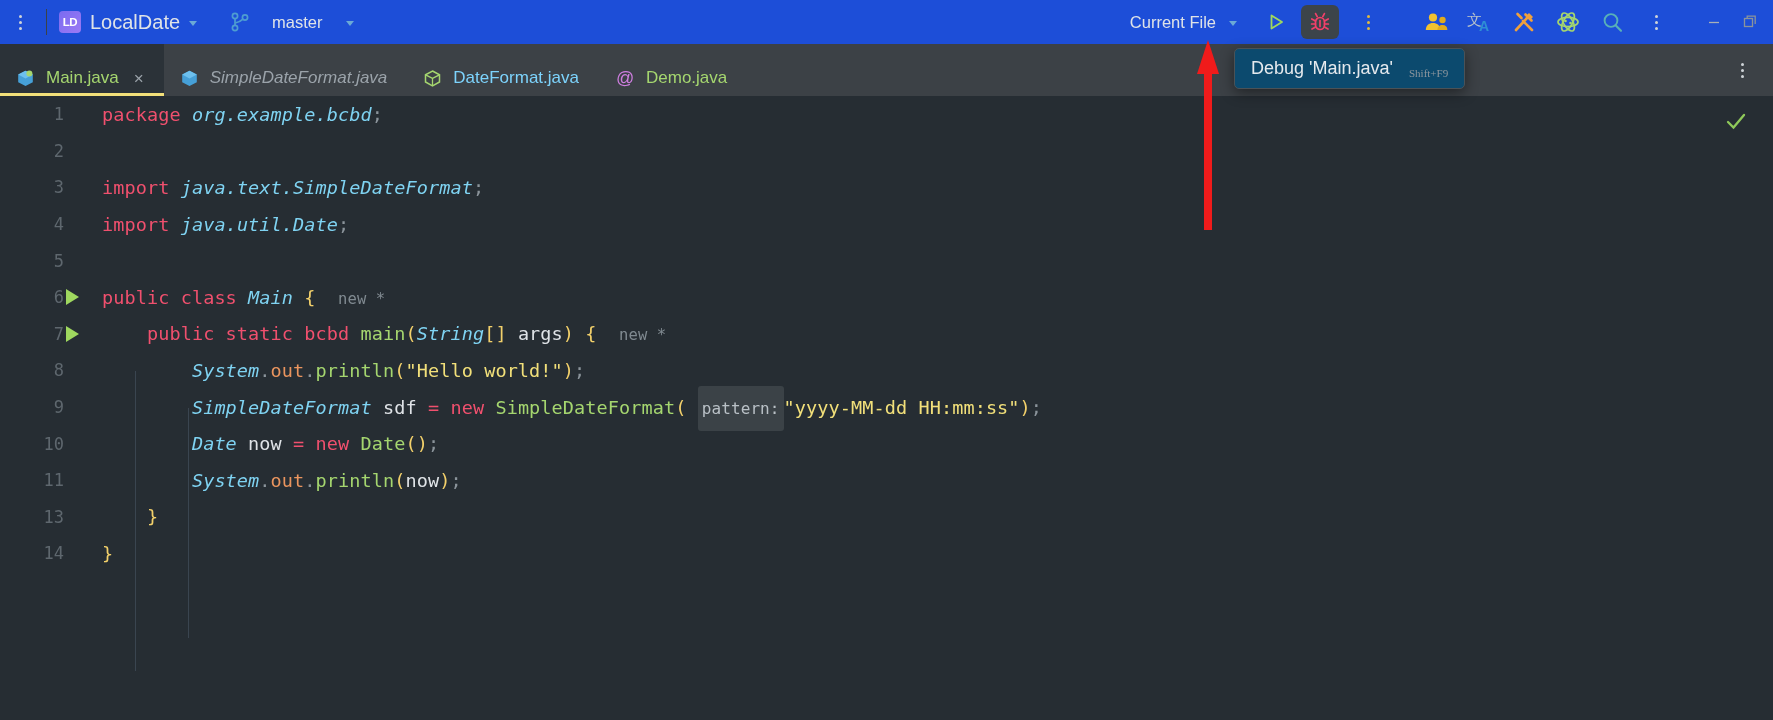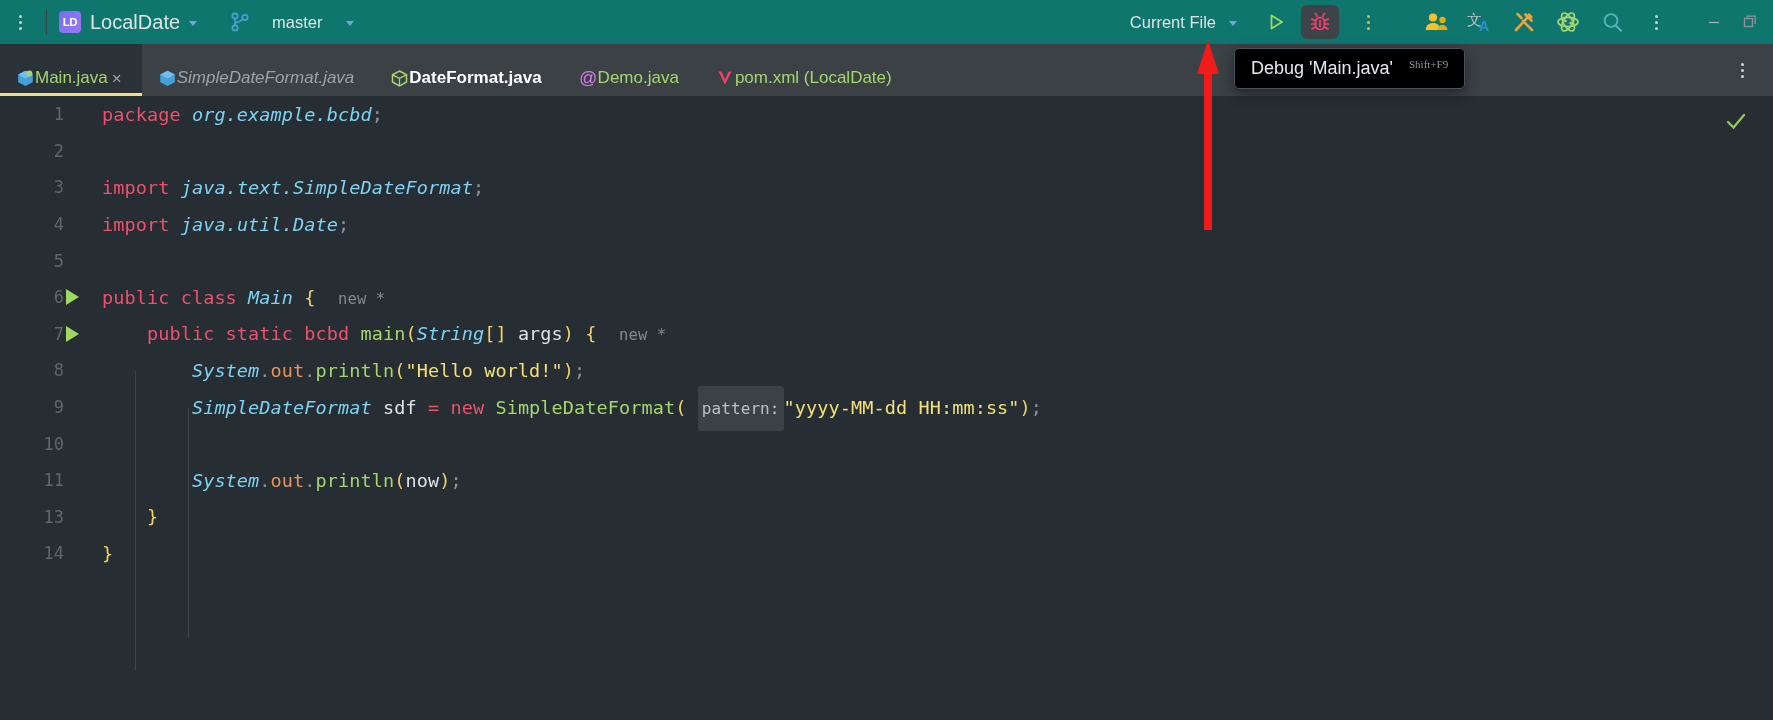--- a/index.html
+++ b/index.html
@@ -16,21 +16,21 @@
     position: relative;
     width: 1773px;
     height: 720px;
     background: #262d33;
   }
 
   
   .toolbar {
     position: relative;
     height: 44px;
-    background: #0f766e;
+    background: #1d4ed8;
     display: flex;
     align-items: center;
     padding: 0 6px 0 0;
   }
 
   .tb-burger {
     width: 40px; height: 44px;
     display: flex; align-items: center; justify-content: center;
     cursor: pointer;
   }
@@ -101,35 +101,35 @@
 
   
   .tabbar {
     position: relative;
     height: 52px;
     background: #3c4146;
     display: flex;
     align-items: stretch;
   }
   .tab {
-    display: flex; align-items: center; 
+    display: flex; align-items: center; gap: 11px;
     padding: 16px 20px 0 16px;
     cursor: pointer;
     position: relative;
     white-space: nowrap;
   }
   .tab.active { background: #2b3238; }
   .tab.active::after {
     content: ""; position: absolute; left: 0; right: 0; bottom: 0;
     height: 3px; background: #f2e07a;
   }
   .tab-label { font-size: 17px; }
   .tab.active .tab-label { color: #a5d66f; }
   .tab-label.dim { color: #9ba3aa; font-style: italic; }
-  .tab-label.dim2 { color: #ffffff; font-weight: bold; }
+  .tab-label.dim2 { color: #7dd3fc; }
   .tab-label.green { color: #a5d66f; }
   .tab-close {
     color: #9ba3aa; font-size: 17px; margin-left: 4px; line-height: 1;
     cursor: pointer;
   }
   .tabbar-right {
     margin-left: auto; display: flex; align-items: center; padding-right: 12px;
   }
 
   
@@ -206,25 +206,25 @@
 
   .check-ok {
     position: absolute; right: 26px; top: 14px;
     width: 22px; height: 22px;
   }
 
   
   .tooltip {
     position: absolute;
     left: 1234px; top: 48px;
-    background: #000000;
+    background: #0c4a6e;
     border: 1px solid #4a5257;
     border-radius: 5px;
     padding: 9px 16px;
-    display: flex; align-items: flex-start; gap: 16px;
+    display: flex; align-items: flex-end; gap: 16px;
     box-shadow: 0 4px 14px rgba(0,0,0,.45);
     z-index: 50;
     white-space: nowrap;
   }
   .tt-text { color: #e6eaee; font-size: 18px; }
   .tt-key { color: #8e979e; font-size: 11px; font-family: Liberation Serif, serif; }
 
   
   .arrow-anno {
     position: absolute;
@@ -408,26 +408,20 @@
       <span class="tab-label dim2">DateFormat.java</span>
     </div>
 
     <div class="tab">
       <svg width="20" height="20" viewBox="0 0 20 20">
         <text x="1" y="16" font-family="Liberation Sans, sans-serif" font-size="18" fill="#cf7ee0">@</text>
       </svg>
       <span class="tab-label green">Demo.java</span>
     </div>
 
-    <div class="tab">
-      <svg width="20" height="20" viewBox="0 0 20 20">
-        <path d="M3.5 3.5 L10 16.5 L16.5 3.5 L13.6 3.5 L10 11.4 L6.4 3.5 Z" fill="#f2406a"></path>
-      </svg>
-      <span class="tab-label green">pom.xml (LocalDate)</span>
-    </div>
 
     <div class="tabbar-right">
       <div class="icon-btn">
         <span class="dots-v">
             <i></i>
             <i></i>
             <i></i>
           </span>
       </div>
     </div>
@@ -486,20 +480,21 @@
         <span class="codeline">        <span class="cls">System</span><span class="punc">.</span><span class="fld">out</span><span class="punc">.</span><span class="meth">println</span><span class="paren">(</span><span class="str">"Hello world!"</span><span class="paren">)</span><span class="punc">;</span></span>
       </div>
 
       <div class="row">
         <span class="lnum">9</span>
         <span class="codeline">        <span class="cls">SimpleDateFormat</span> <span class="plain">sdf</span> <span class="kw">=</span> <span class="newkw">new</span> <span class="typ">SimpleDateFormat</span><span class="paren">(</span> <span class="hintbox">pattern:</span><span class="str">"yyyy-MM-dd HH:mm:ss"</span><span class="paren">)</span><span class="punc">;</span></span>
       </div>
 
       <div class="row">
         <span class="lnum">10</span>
+        <span class="codeline">        <span class="cls">Date</span> <span class="plain">now</span> <span class="kw">=</span> <span class="newkw">new</span> <span class="typ">Date</span><span class="paren">()</span><span class="punc">;</span></span>
       </div>
 
       <div class="row">
         <span class="lnum">11</span>
         <span class="codeline">        <span class="cls">System</span><span class="punc">.</span><span class="fld">out</span><span class="punc">.</span><span class="meth">println</span><span class="paren">(</span><span class="plain">now</span><span class="paren">)</span><span class="punc">;</span></span>
       </div>
 
 
       <div class="row">
         <span class="lnum">13</span>

